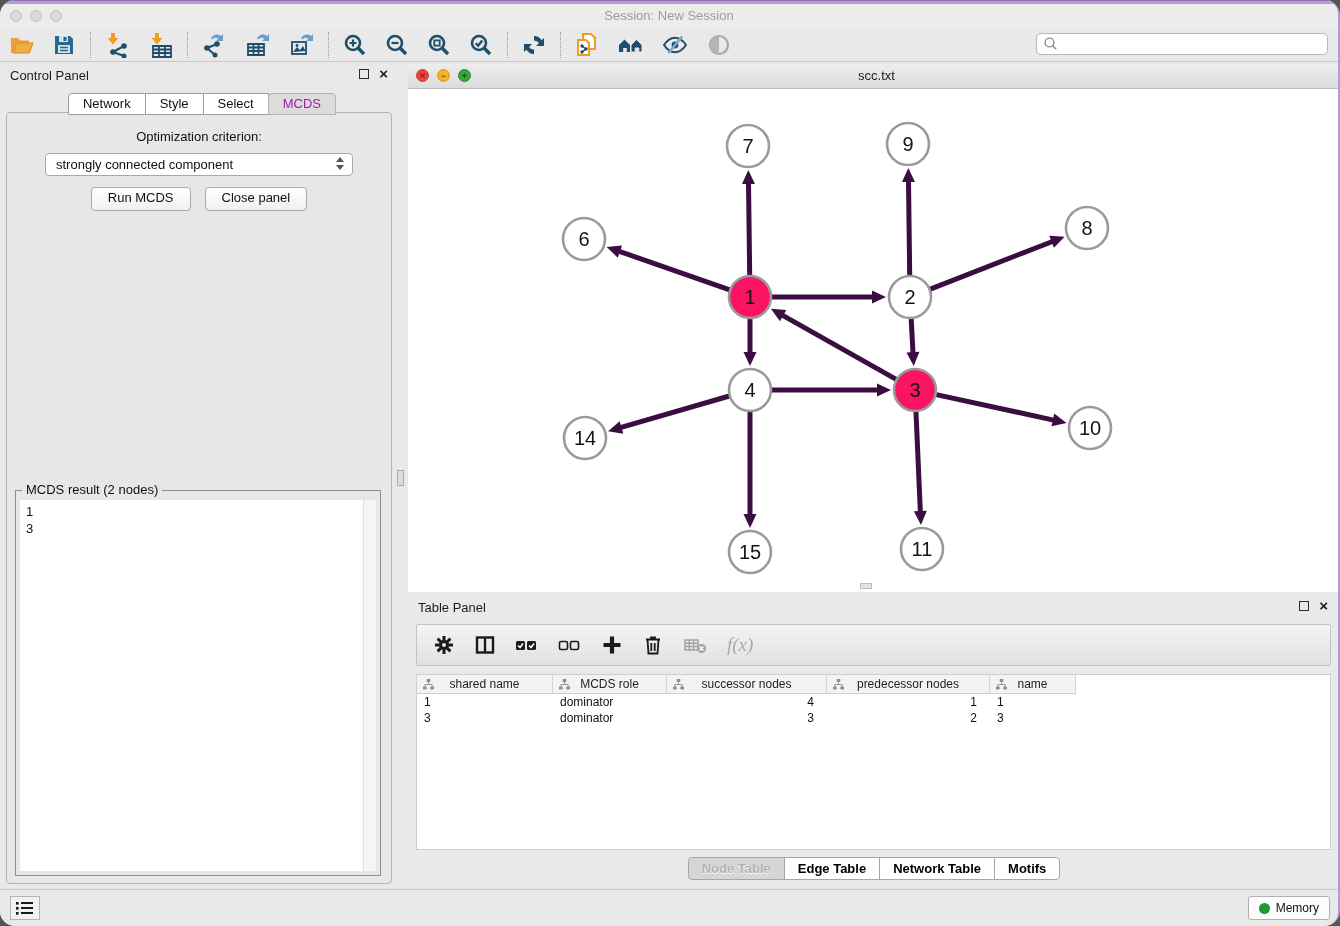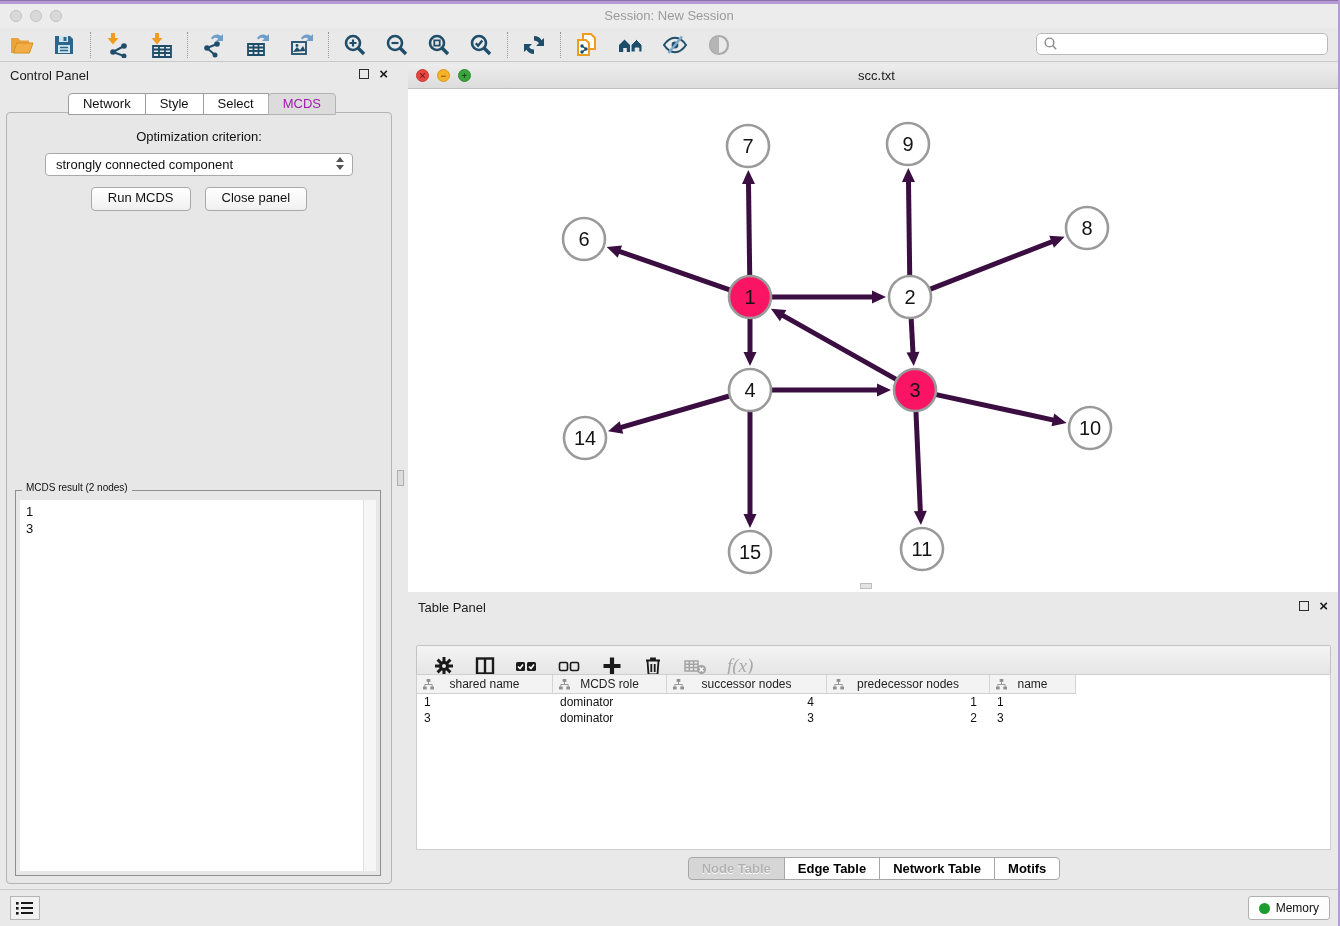--- a/index.html
+++ b/index.html
@@ -1,18 +1,18 @@
 <!DOCTYPE html>
 <html><head>
 <meta charset="utf-8">
 <style>
   html,body{margin:0;padding:0;background:#555;}
   #app{position:relative;width:1340px;height:926px;background:#e9e9e9;
        font-family:"Liberation Sans","DejaVu Sans",sans-serif;overflow:hidden;
-       border-right:2px solid #b69ad3;box-sizing:border-box;}
+       border-right:2px solid #b69ad3;box-sizing:border-box;border-radius:15px;}
   .top-accent{position:absolute;left:0;top:0;right:0;height:4px;background:#b69ad3;border-top:1px solid #8d6fae;}
 
   
   .titlebar{position:absolute;left:0;top:4px;right:0;height:24px;background:#ececec;}
   .tl-group{position:absolute;left:10px;top:6px;display:flex;gap:8px;}
   .tl{width:12px;height:12px;border-radius:50%;background:#d9d9d9;border:1px solid #c3c3c3;box-sizing:border-box;}
   .win-title{position:absolute;left:0;right:0;top:4px;text-align:center;font-size:13px;color:#9b9b9b;}
 
   
   .toolbar{position:absolute;left:0;top:28px;right:0;height:34px;background:#e9e9e9;
@@ -42,21 +42,21 @@
   .criterion-select{position:absolute;left:38px;right:38px;top:40px;height:23px;background:#fff;border:1px solid #a9a9a9;
            border-radius:4px;font-size:13px;line-height:21px;padding-left:10px;box-sizing:border-box;color:#111;}
   .spinner{position:absolute;right:8px;top:3px;display:flex;flex-direction:column;gap:3px;}
   .spinner i{width:0;height:0;border-left:4px solid transparent;border-right:4px solid transparent;display:block;}
   .spin-up{border-bottom:5px solid #555;}
   .spin-down{border-top:5px solid #555;}
   .cp-buttons{position:absolute;left:0;right:0;top:74px;display:flex;justify-content:center;gap:14px;}
   .cp-btn{height:22px;line-height:20px;padding:0 16px;font-size:13px;background:linear-gradient(#ffffff,#f0f0f0);
           border:1px solid #a9a9a9;border-radius:4px;color:#111;}
   .result-box{position:absolute;left:8px;right:10px;top:377px;height:384px;border:1px solid #8e8e8e;}
-  .result-legend{position:absolute;left:6px;top:-9px;background:#e7e7e7;padding:0 4px;font-size:10px;color:#111;}
+  .result-legend{position:absolute;left:6px;top:-9px;background:#e7e7e7;padding:0 4px;font-size:13px;color:#111;}
   .result-text{position:absolute;left:4px;right:16px;top:9px;bottom:4px;background:#fff;font-size:13px;
                line-height:17px;padding:3px 0 0 6px;white-space:pre;color:#111;}
   .result-scroll{position:absolute;right:4px;top:9px;bottom:4px;width:12px;background:#f6f6f6;border-left:1px solid #e0e0e0;}
 
   .v-splitter-handle{position:absolute;left:397px;top:470px;width:7px;height:16px;background:#dcdcdc;border:1px solid #aeaeae;box-sizing:border-box;}
 
   
   .net-window{position:absolute;left:408px;top:64px;width:932px;height:528px;background:#fff;
               border-right:2px solid #3c4f78;box-sizing:border-box;}
   .net-titlebar{position:absolute;left:0;top:0;right:0;height:24px;background:linear-gradient(#ededed,#dcdcdc);
@@ -68,21 +68,21 @@
   .tl-min{background:#f6b127;border:1px solid #d99a1c;}
   .tl-max{background:#3aa43c;border:1px solid #2f8a31;}
   .net-title{position:absolute;left:7px;right:0;top:4px;text-align:center;font-size:13px;color:#1a1a1a;}
   #graph-svg{position:absolute;left:0;top:24px;}
   .net-bottom-handle{position:absolute;left:452px;bottom:3px;width:12px;height:6px;background:#e3e3e3;border:1px solid #bdbdbd;box-sizing:border-box;}
 
   
   .table-panel{position:absolute;left:408px;top:594px;width:932px;height:294px;background:#e9e9e9;}
   .tp-head{position:absolute;left:10px;top:6px;font-size:13px;color:#1c1c1c;}
   .tp-toolbar{position:absolute;left:8px;right:9px;top:30px;height:42px;background:linear-gradient(#f4f4f4,#e0e0e0);
-              border:1px solid #c3c3c3;border-radius:2px;display:flex;align-items:center;gap:19px;padding-left:16px;box-sizing:border-box;margin-top:21px;}
+              border:1px solid #c3c3c3;border-radius:2px;display:flex;align-items:center;gap:19px;padding-left:16px;box-sizing:border-box;}
   .tp-toolbar .tpi{display:flex;align-items:center;justify-content:center;}
   .tbl{position:absolute;left:8px;right:9px;top:80px;bottom:38px;background:#fff;border:1px solid #cfcfcf;overflow:hidden;}
   .thead{display:flex;height:19px;background:#fff;}
   .th{position:relative;display:flex;align-items:center;justify-content:center;height:19px;background:#f3f3f3;
       border-right:1px solid #d4d4d4;border-bottom:1px solid #cfcfcf;font-size:12px;color:#222;box-sizing:border-box;}
   .th svg{position:absolute;left:6px;}
   .tr{display:flex;height:16px;}
   .td{font-size:12px;line-height:16px;color:#111;box-sizing:border-box;overflow:hidden;}
   .td.a-l{text-align:left;padding-left:7px;}
   .td.a-r{text-align:right;padding-right:13px;}

